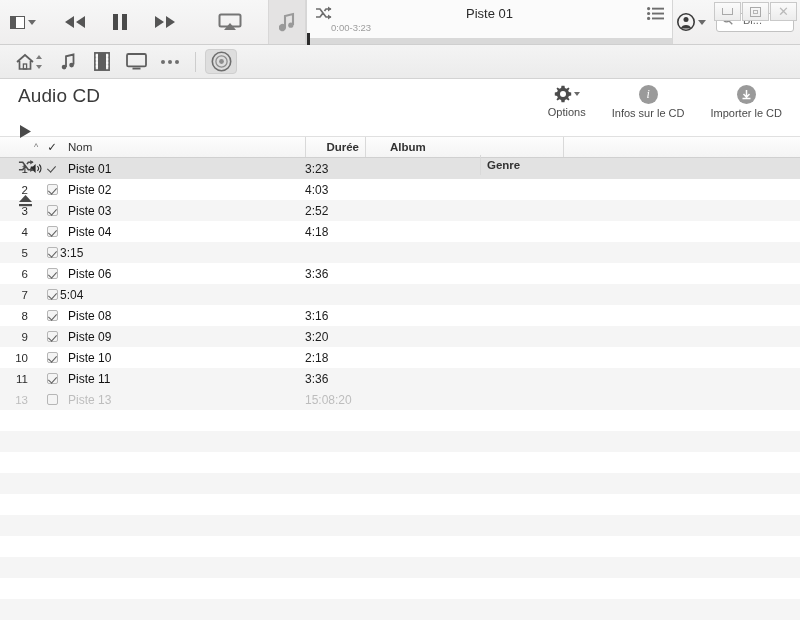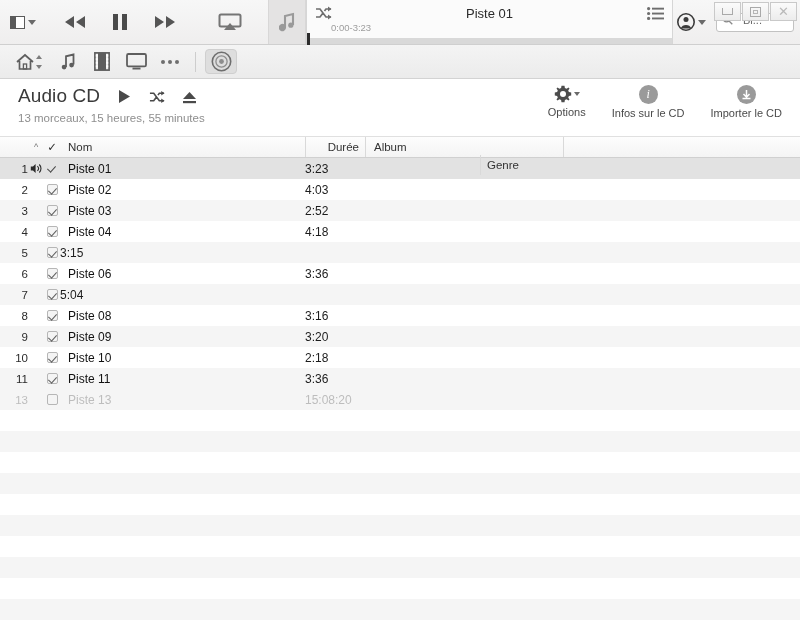--- a/index.html
+++ b/index.html
@@ -219,21 +219,21 @@
   .albumheader {
     height: 51px;
     background: #fff;
     display: flex;
     align-items: flex-start;
     padding: 6px 0 0 18px;
     position: relative;
     flex: none;
   }
   .ah-left { display: flex; flex-direction: column; }
-  .ah-titlerow { display: flex; align-items: flex-end; gap: 17px; }
+  .ah-titlerow { display: flex; align-items: flex-start; gap: 17px; flex-direction: column; }
   .ah-title {
     font-size: 19px;
     color: #3a3a3a;
     font-weight: normal;
     letter-spacing: .1px;
   }
   .ah-sub {
     font-size: 11.5px;
     color: #8e8e8e;
     margin-top: 5px;
@@ -278,28 +278,28 @@
     box-sizing: border-box;
     flex: none;
   }
   .ch {
     height: 100%;
     display: flex; align-items: center;
     box-sizing: border-box;
     cursor: default;
     position: relative;
   }
-  .ch + .ch.div { border-left: 1px solid #d9d9d9; }
+  .ch + .ch.div { border-left: 1px solid #d9d9d9; font-weight: bold; }
   .ch-num { width: 28px; justify-content: flex-end; }
   .ch-sort { width: 16px; justify-content: center; color:#777; font-size:9px;}
   .ch-check { width: 16px; justify-content: center; }
   .ch-name { width: 245px; padding-left: 8px; }
   .ch-duree { width: 60px; justify-content: flex-end; padding-right: 6px; }
   .ch-artiste { width: 120px; padding-left: 6px; }
-  .ch-album { width: 115px; padding-left: 8px; }
+  .ch-album { width: 115px; padding-left: 24px; }
   .ch-genre { width: 83px; padding-left: 6px; margin-top: 36px; }
   .ch-rest { flex: 1; }
 
   .tracklist {
     flex: 1;
     overflow: hidden;
     background: #fff;
   }
   .row {
     height: 21px;
@@ -533,21 +533,20 @@
             <path d="M9.5 5 L11 3 L16 3" fill="none" stroke="#4a4a4a" stroke-width="1.7"></path>
           </svg>
         </span>
         <span>
           <svg width="15" height="14" viewBox="0 0 15 14">
               <path d="M7.5 2 L14 9 L1 9 Z" fill="#4a4a4a"></path>
               <rect x="1" y="11" width="13" height="2.2" fill="#4a4a4a"></rect>
             </svg>
         </span>
       </div>
-      <span class="ah-sub">13 morceaux, 15 heures, 55 minutes</span>
     </div>
 
     <div class="ah-actions">
       <div class="ah-btn">
         <span style="display:flex;align-items:center;gap:2px;">
           <svg width="18" height="18" viewBox="0 0 18 18">
             <path d="M9 0.8 L10.5 0.8 L10.9 3.1 L12.6 3.8 L14.5 2.5 L15.5 3.5 L14.2 5.4 L14.9 7.1 L17.2 7.5 L17.2 9 L17.2 10.5 L14.9 10.9 L14.2 12.6 L15.5 14.5 L14.5 15.5 L12.6 14.2 L10.9 14.9 L10.5 17.2 L9 17.2 L7.5 17.2 L7.1 14.9 L5.4 14.2 L3.5 15.5 L2.5 14.5 L3.8 12.6 L3.1 10.9 L0.8 10.5 L0.8 9 L0.8 7.5 L3.1 7.1 L3.8 5.4 L2.5 3.5 L3.5 2.5 L5.4 3.8 L7.1 3.1 L7.5 0.8 Z" fill="#4c4c4c"></path>
             <circle cx="9" cy="9" r="3" fill="#fff"></circle>
           </svg>
           <span style="width:0;height:0;border-left:3.5px solid transparent;border-right:3.5px solid transparent;border-top:4.5px solid #6a6a6a;"></span>

